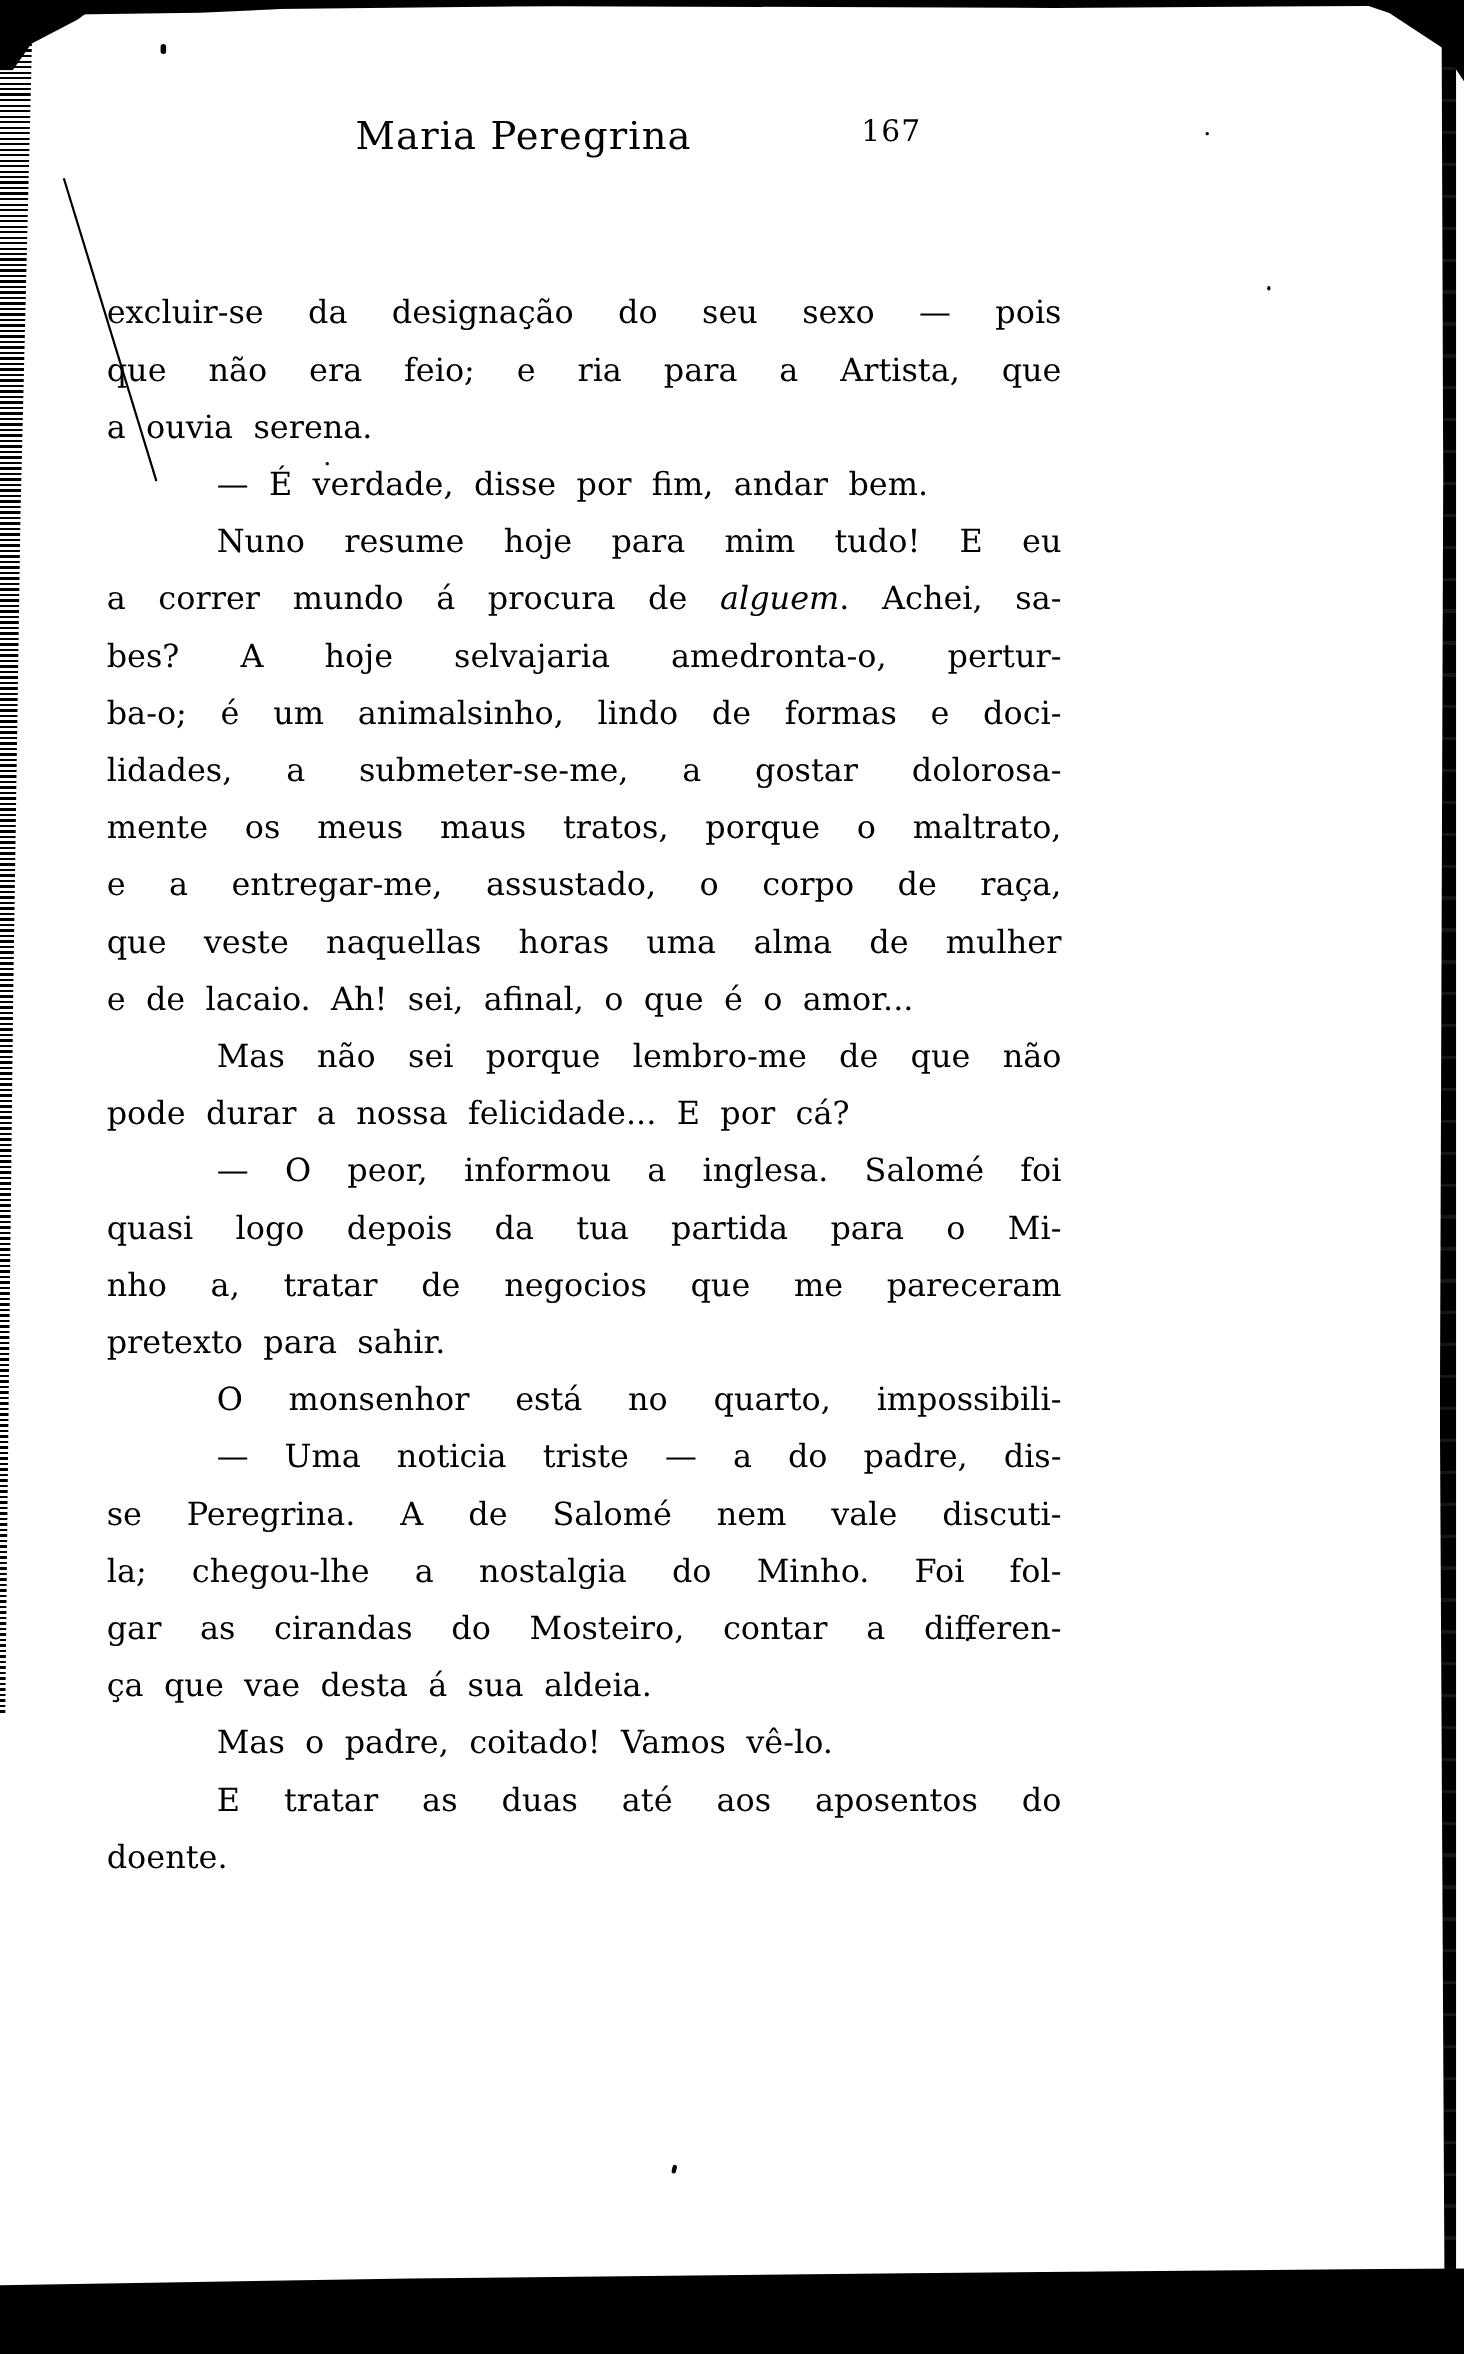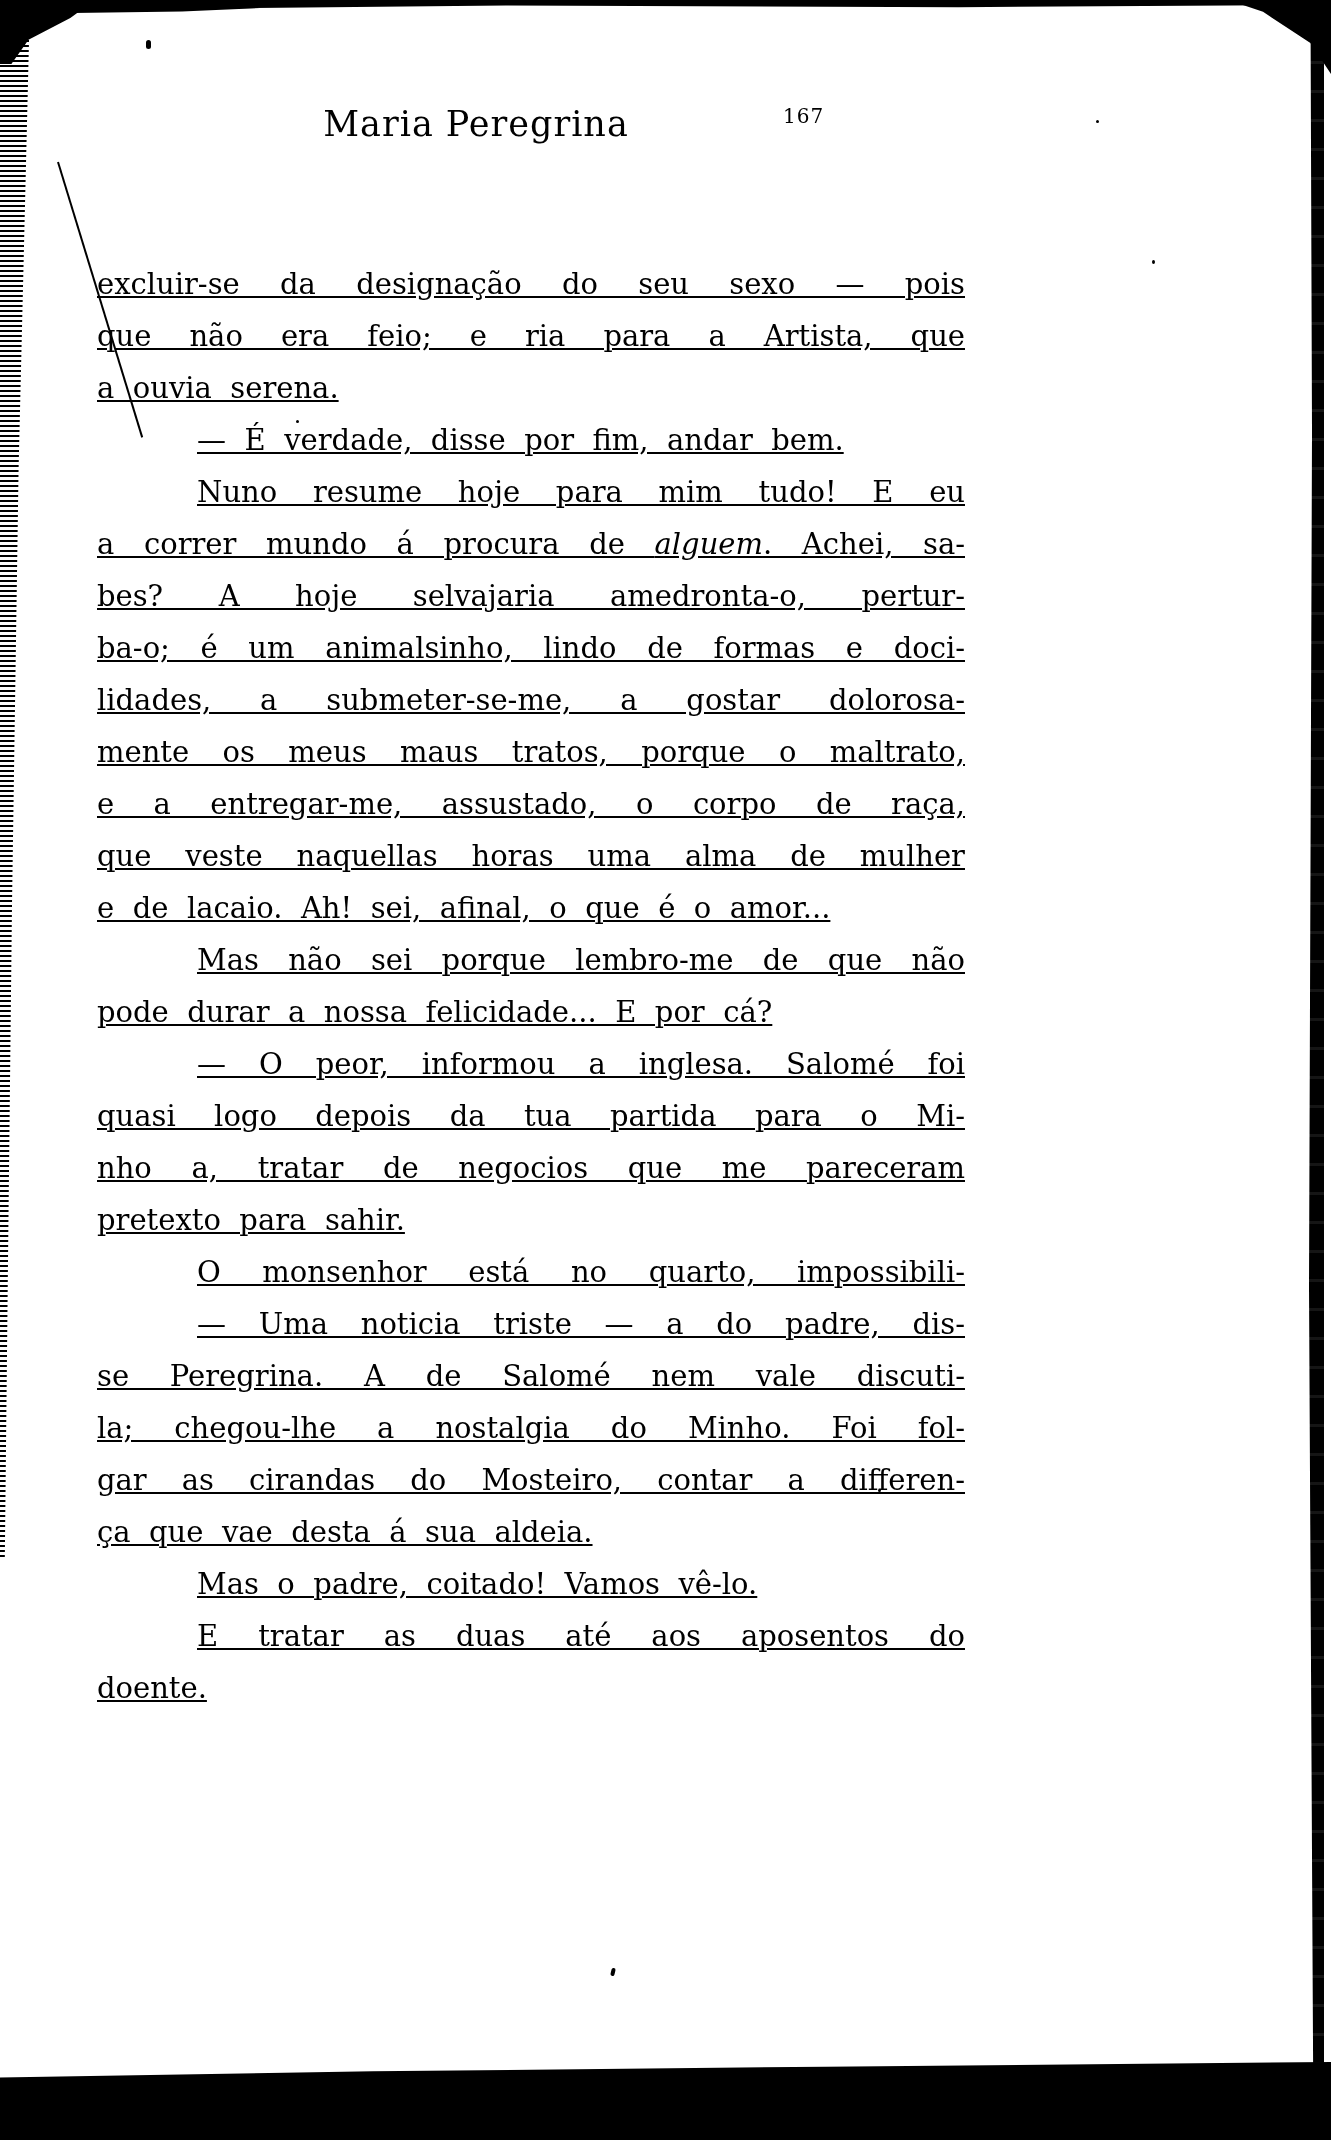--- a/index.html
+++ b/index.html
@@ -31,26 +31,26 @@
   .speck.s1{left:146px;top:40px;width:5px;height:9px;border-radius:3px;}
   .speck.s2{left:611px;top:1968px;width:4px;height:8px;border-radius:2px;transform:rotate(14deg);}
   .speck.s3{left:878px;top:1489px;width:3px;height:3px;}
   .speck.s4{left:1096px;top:120px;width:3px;height:3px;}
   .speck.s5{left:1152px;top:260px;width:3px;height:4px;}
   .speck.s6{left:296px;top:420px;width:3px;height:3px;}
   
   .header{position:absolute;left:97px;top:104px;width:868px;height:40px;}
   .running-title{position:absolute;left:0;width:100%;text-align:center;
     transform:translateX(-55px);font-size:35px;letter-spacing:1px;white-space:nowrap;}
-  .page-number{position:absolute;left:686px;top:0;font-size:20px;letter-spacing:1px;}
+  .page-number{position:absolute;left:686px;top:0;font-size:27px;letter-spacing:1px;}
   
   .body-text{position:absolute;left:97px;top:258px;width:868px;
     font-size:29px;line-height:52px;word-spacing:0.32em;}
   .paragraph{margin:0;}
-  .line{text-align:left;white-space:nowrap;text-decoration:underline;}
+  .line{text-align:left;white-space:nowrap;}
   .line.just{white-space:normal;text-align:justify;text-align-last:justify;text-justify:inter-word;}
   .line.first-indent{padding-left:100px;}
   .it{font-style:italic;}
 </style>
 </head>
 <body>
 
 <div class="top-strip"></div>
 <div class="top-strip2"></div>
 <div class="corner-blob"></div>

